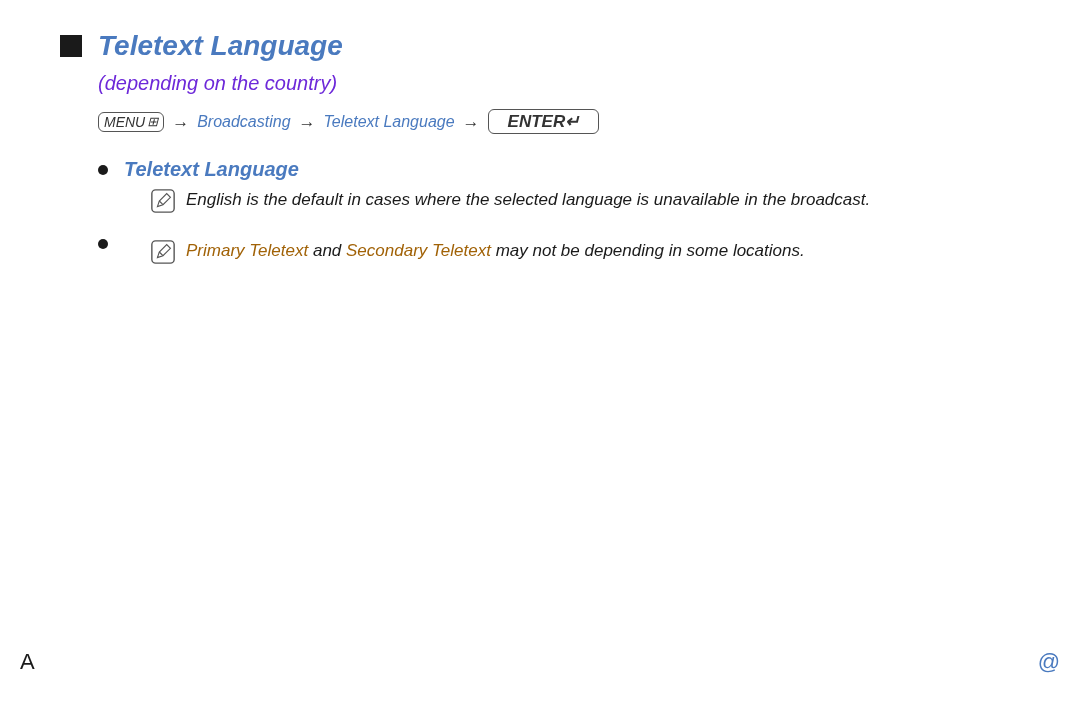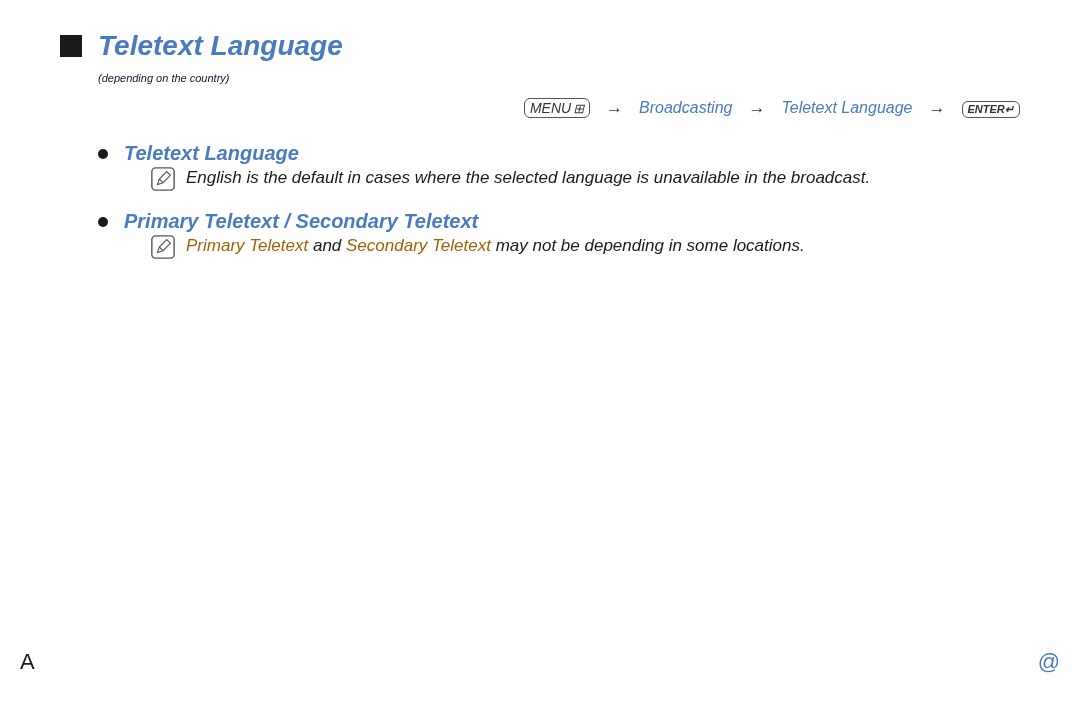--- a/index.html
+++ b/index.html
@@ -40,35 +40,34 @@
       flex-shrink: 0;
     }
 
     .page-title {
       font-size: 28px;
       font-weight: bold;
       color: #4a7abf;
     }
 
     .subtitle {
-      font-size: 11px;
-      color: #0f172a;
+      font-size: 20px;
+      color: #6d28d9;
       margin-left: 38px;
       margin-bottom: 14px;
     }
 
     .nav-path {
       display: flex;
       align-items: center;
-      gap: 16px;
+      gap: 8px;
       margin-left: 38px;
       margin-bottom: 24px;
       font-size: 17px;
       flex-wrap: wrap;
-      justify-content: flex-end;
     }
 
     .nav-menu-icon {
       display: inline-flex;
       align-items: center;
       justify-content: center;
       border: 1.5px solid #555;
       border-radius: 6px;
       padding: 1px 5px;
       font-size: 14px;
@@ -91,22 +90,22 @@
       color: #1a1a1a;
       font-size: 17px;
     }
 
     .enter-icon {
       display: inline-flex;
       align-items: center;
       justify-content: center;
       border: 1.5px solid #555;
       border-radius: 6px;
-      padding: 1px 5px;
-      font-size: 11px;
+      padding: 1px 19px;
+      font-size: 17px;
       color: #333;
     }
 
     .bullet-list {
       list-style: none;
       margin-left: 38px;
     }
 
     .bullet-item {
       display: flex;
@@ -128,20 +127,21 @@
       font-size: 20px;
       font-weight: bold;
       color: #4a7abf;
     }
 
     .note-block {
       display: flex;
       align-items: flex-start;
       gap: 10px;
       margin-left: 26px;
+      margin-top: 6px;
       margin-bottom: 10px;
     }
 
     .note-icon {
       width: 26px;
       height: 26px;
       flex-shrink: 0;
       margin-top: 1px;
     }
 
@@ -219,21 +219,20 @@
             <path d="M10 14 L14 18" stroke="#555" stroke-width="1.2"></path>
           </svg>
           <span class="note-text">English is the default in cases where the selected language is unavailable in the broadcast.</span>
         </div>
       </div>
     </li>
 
     <li class="bullet-item">
       <span class="bullet-dot"></span>
       <div>
-        <div class="bullet-label">Primary Teletext / Secondary Teletext</div>
         <div class="note-block">
           <svg class="note-icon" viewBox="0 0 28 28" fill="none" xmlns="http://www.w3.org/2000/svg">
             <rect x="2" y="2" width="24" height="24" rx="4" stroke="#555" stroke-width="1.5" fill="none"></rect>
             <path d="M8 20 L10 14 L18 6 L22 10 L14 18 Z" stroke="#555" stroke-width="1.2" fill="none"></path>
             <path d="M10 14 L14 18" stroke="#555" stroke-width="1.2"></path>
           </svg>
           <span class="note-text-blue">
             <span class="blue">Primary Teletext</span>
             <span> and </span>
             <span class="blue">Secondary Teletext</span>

